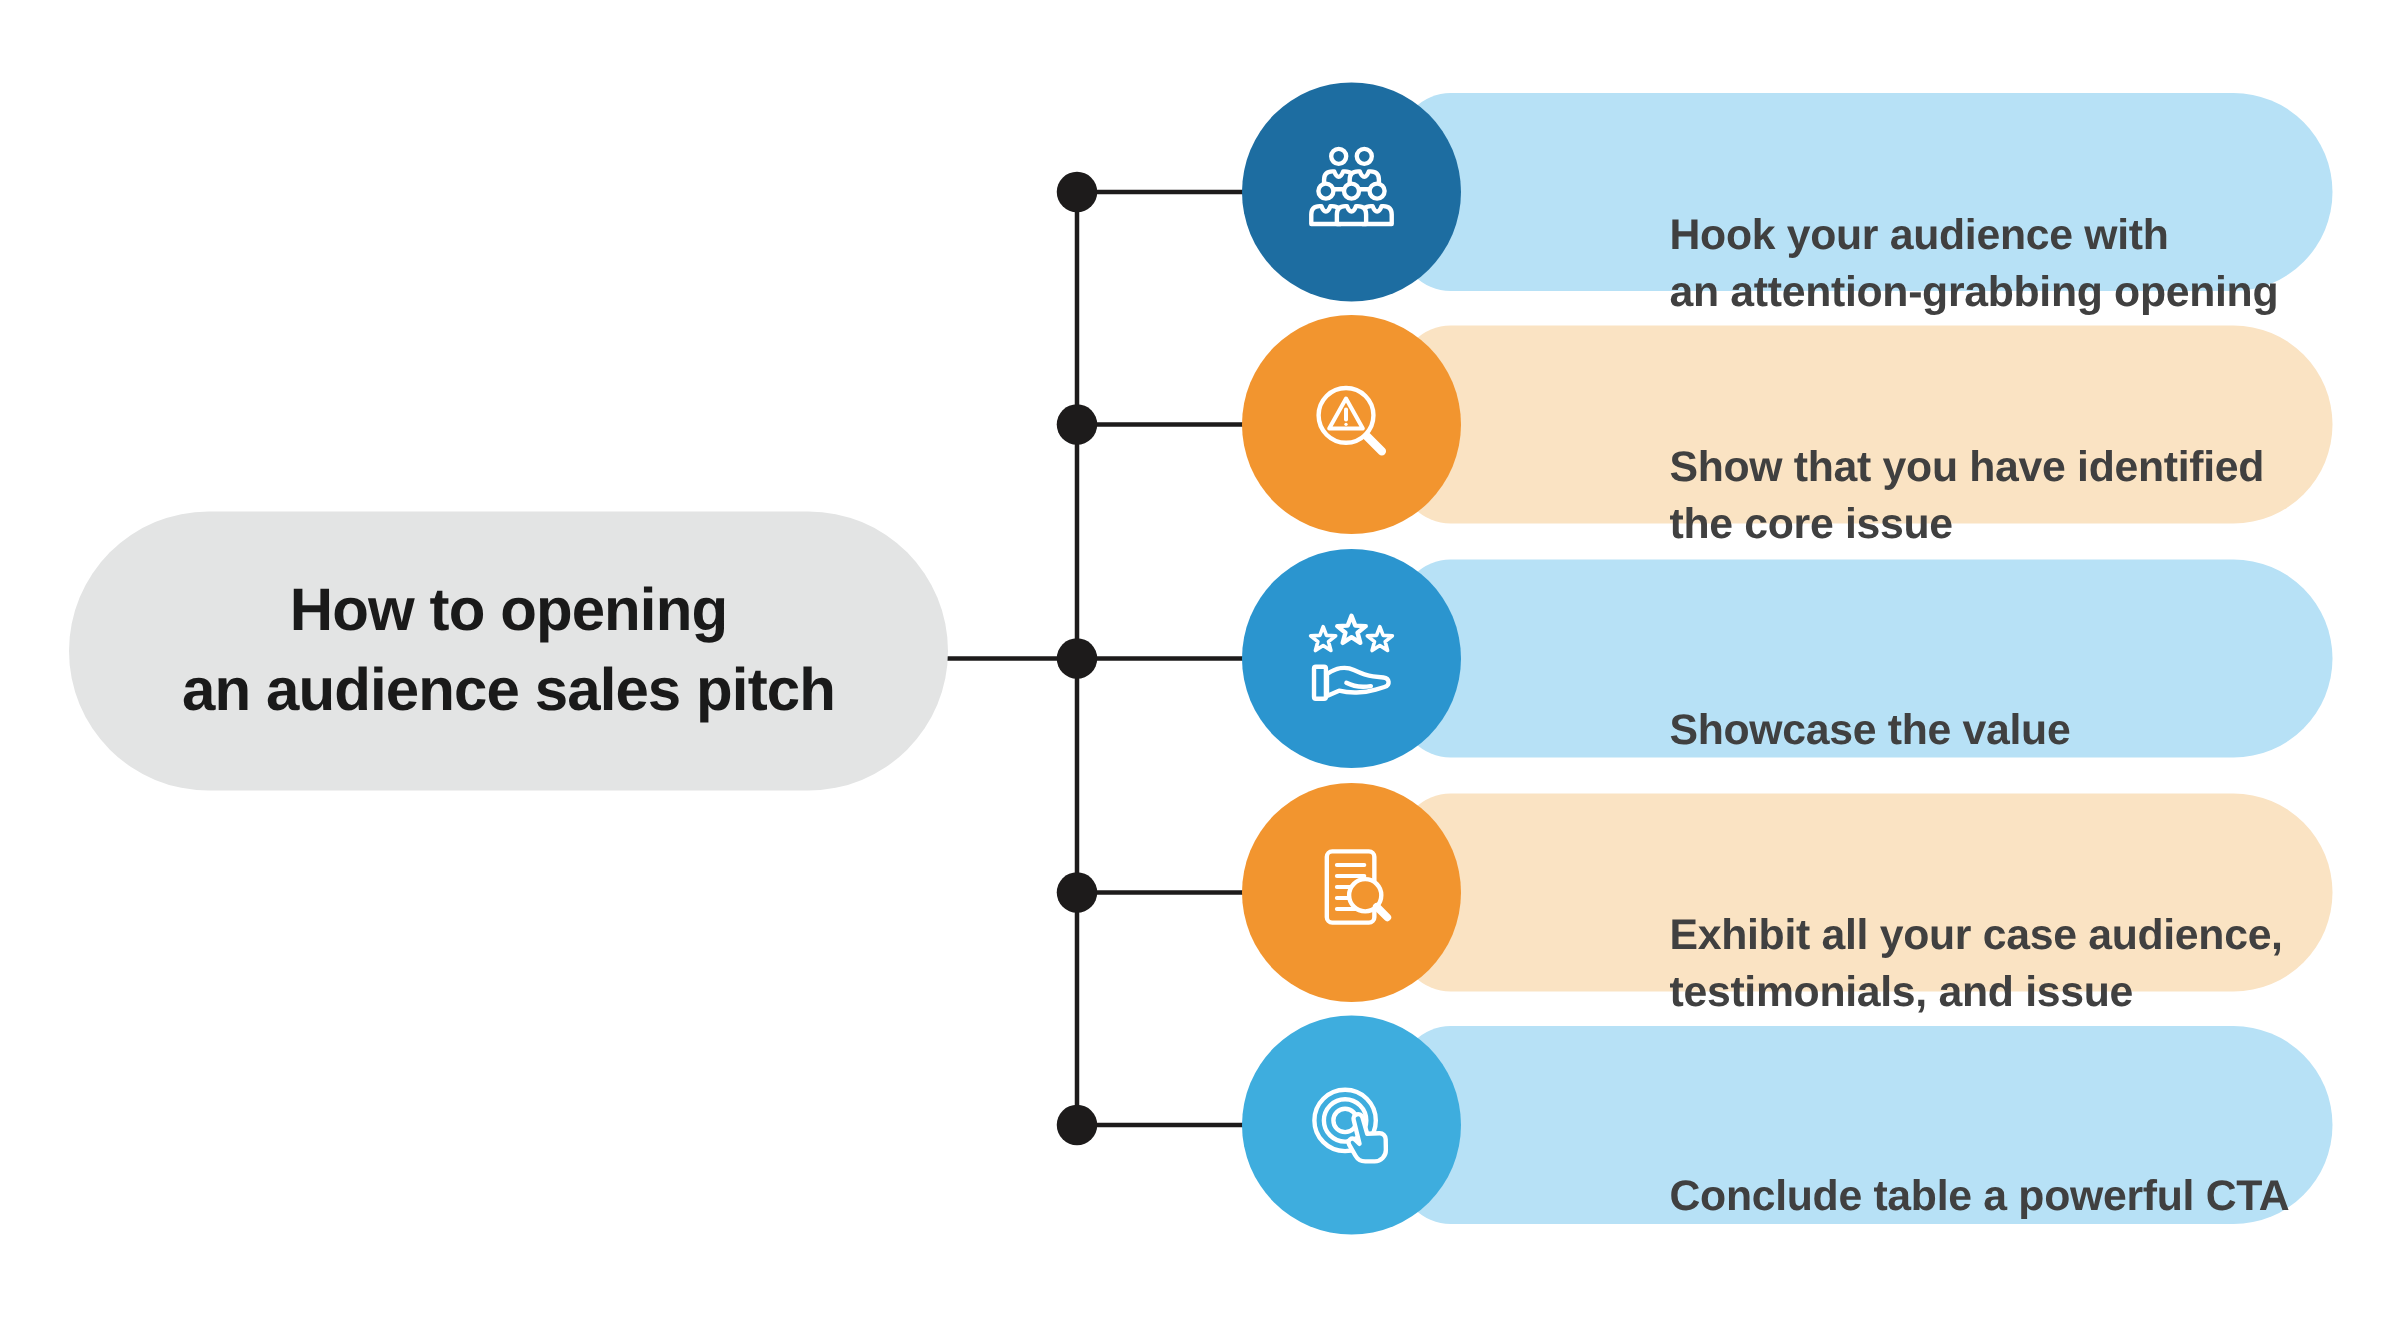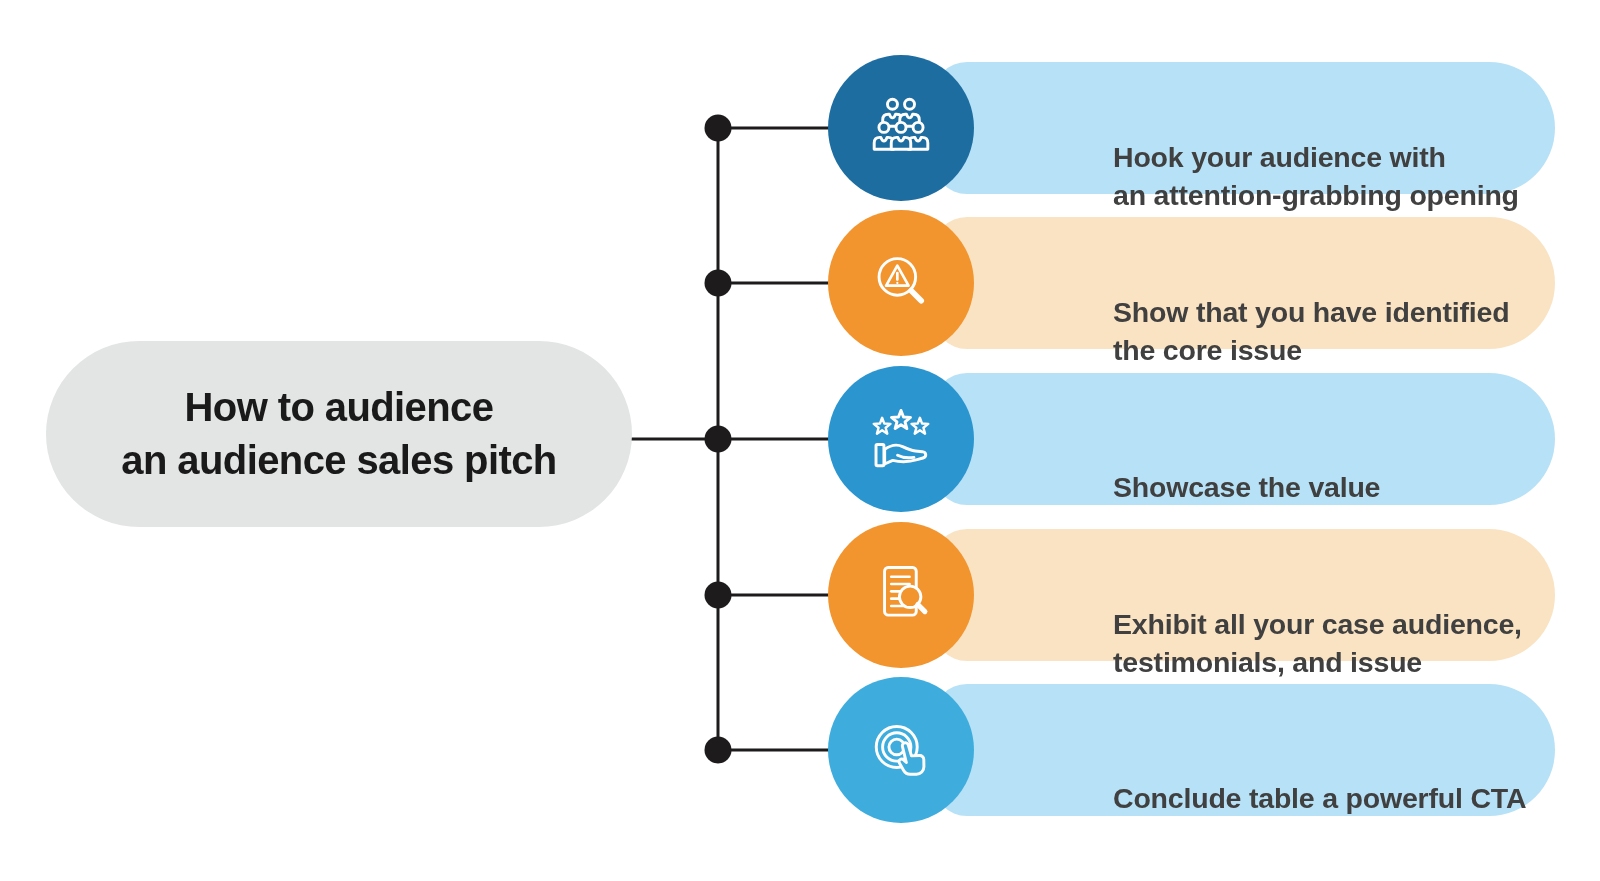--- a/index.html
+++ b/index.html
@@ -67,21 +67,21 @@
     <g fill="#1d1b1b">
       <circle cx="718" cy="128" r="13.5"></circle>
       <circle cx="718" cy="283" r="13.5"></circle>
       <circle cx="718" cy="439" r="13.5"></circle>
       <circle cx="718" cy="595" r="13.5"></circle>
       <circle cx="718" cy="750" r="13.5"></circle>
     </g>
   </svg>
 
   <div class="title-pill">
-    <span class="title-line">How to audience</span>
+    <span class="title-line">How to opening</span>
     <span class="title-line">an audience sales pitch</span>
   </div>
 
   <div class="row row1">
     <div class="pill">
       <div class="step-text">
         <span class="step-line">Hook your audience with</span>
         <span class="step-line">an attention-grabbing opening</span>
       </div>
     </div>

